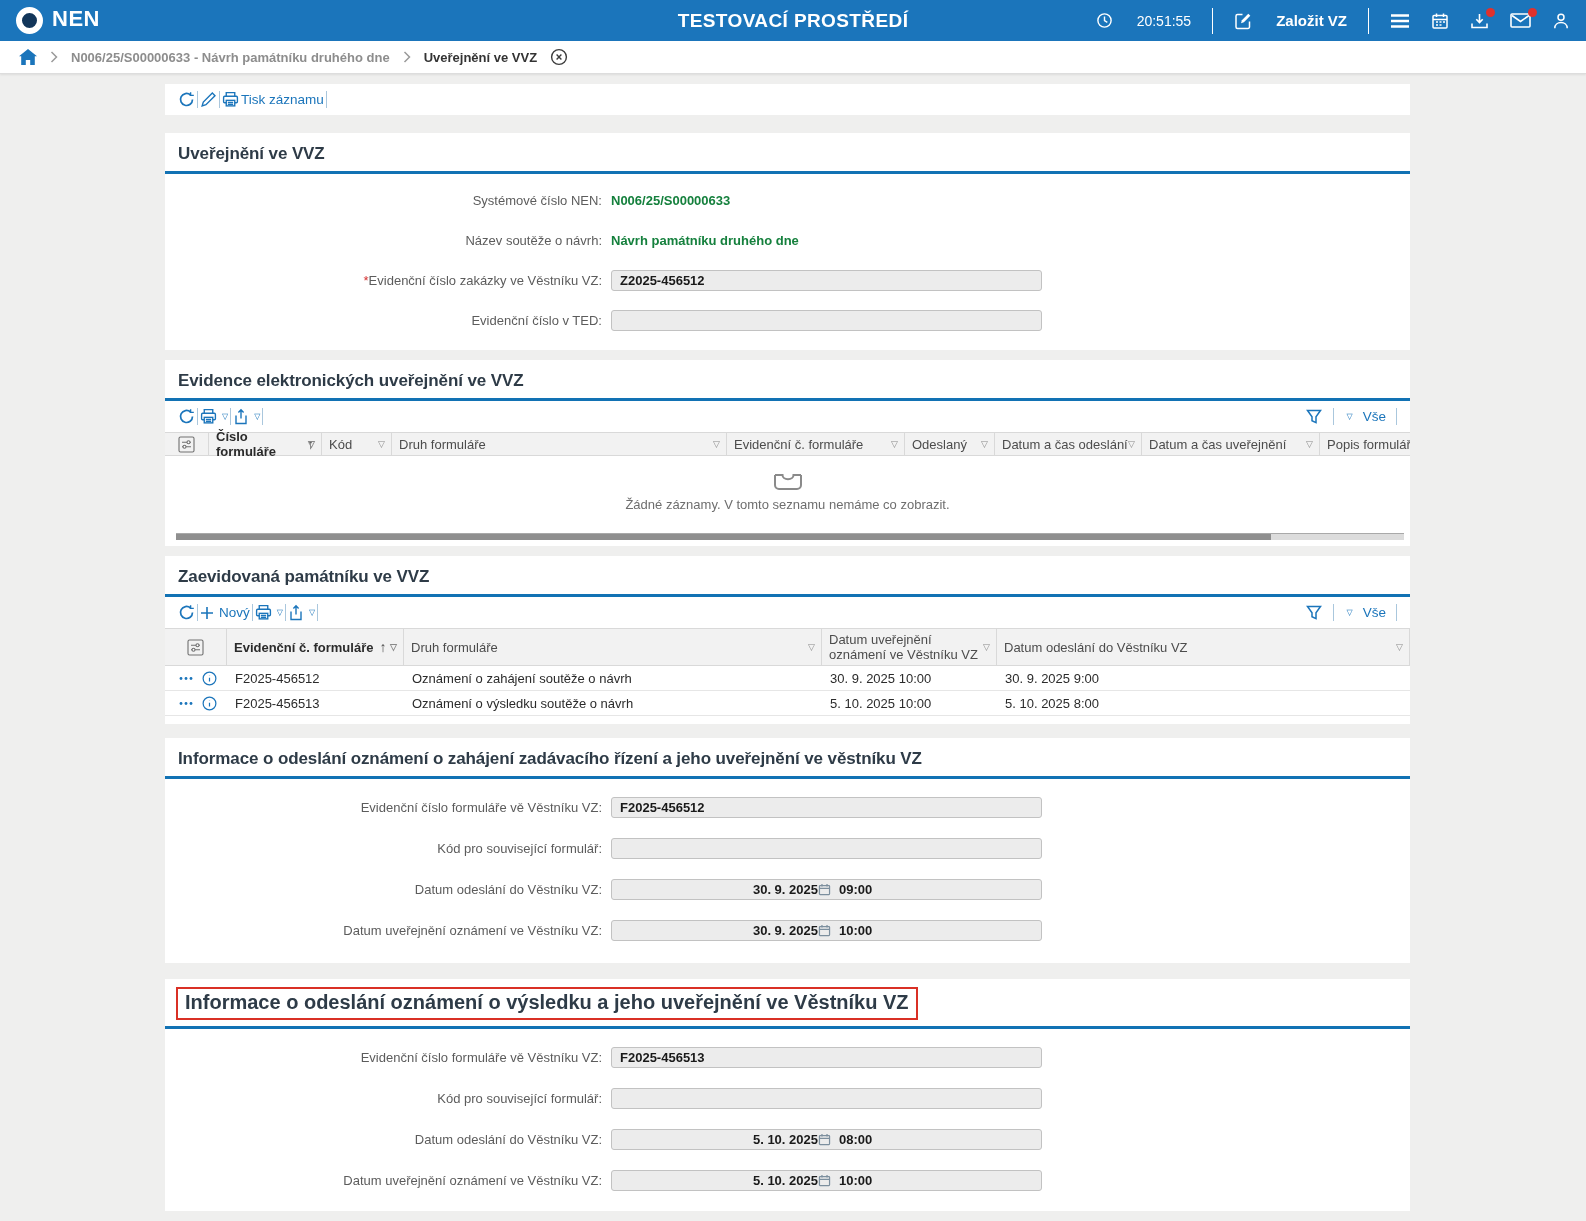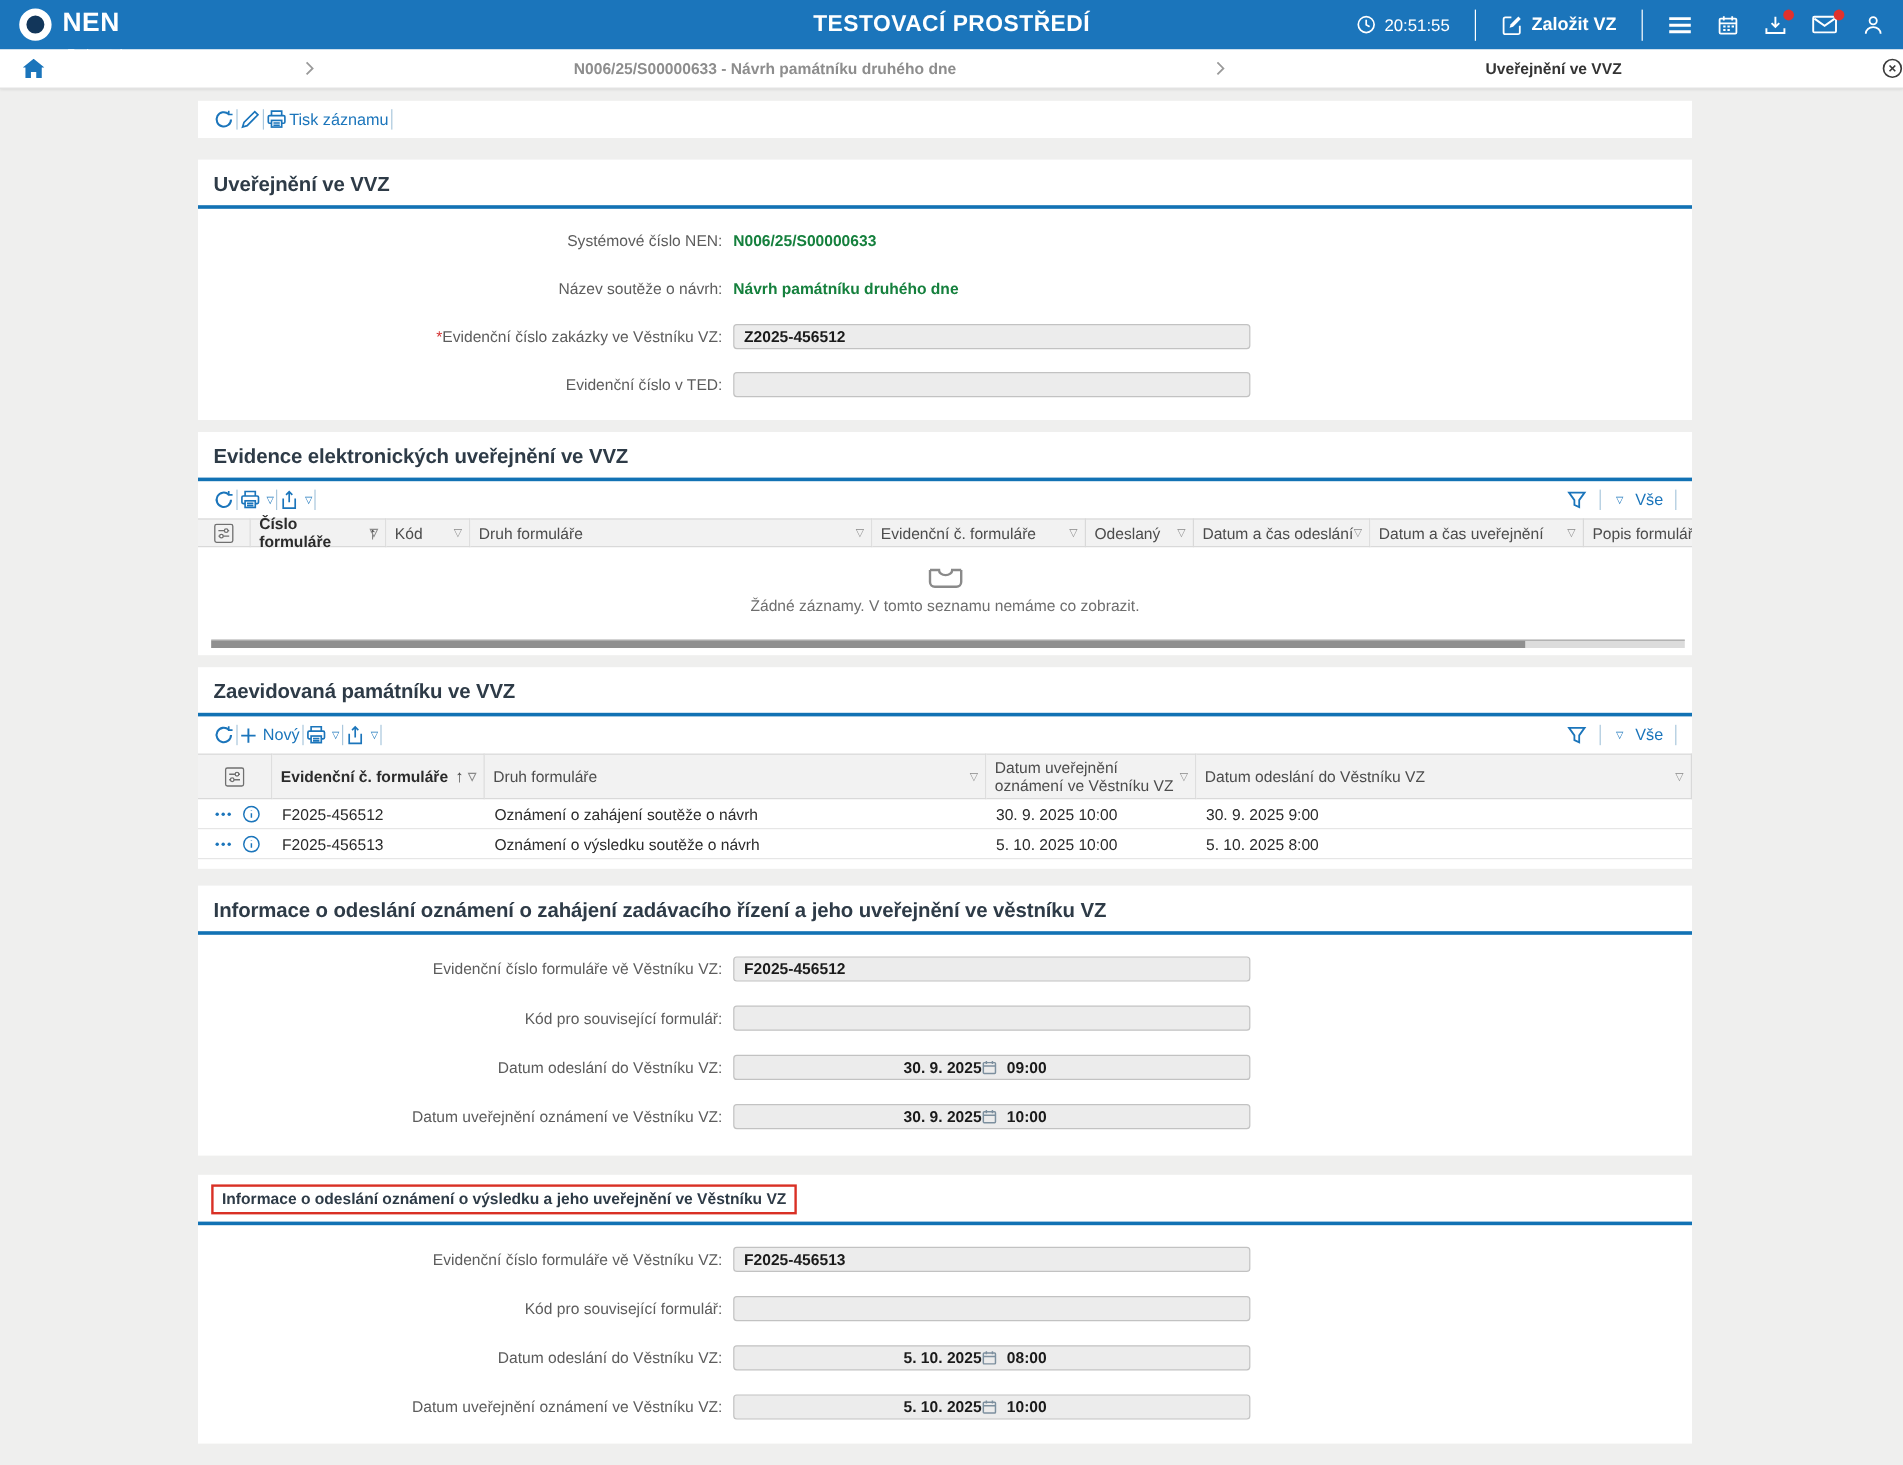--- a/index.html
+++ b/index.html
@@ -7,30 +7,30 @@
     font-family:"Liberation Sans", sans-serif; font-size:13px; color:#3c3c3c; }
 
   
   .hdr { height:41px; background:#1b75bb; display:flex; align-items:center; padding:0 16px; color:#fff; position:relative; }
   .brand { display:flex; align-items:center; gap:9px; }
   .logo-ring { width:27px; height:27px; border-radius:50%; border:6px solid #fff; background:#12365a; }
   .brand-txt { font-size:22px; font-weight:bold; letter-spacing:.5px; line-height:20px; position:relative; top:-2px; }
   .brand-sub { font-size:10.5px; font-weight:normal; letter-spacing:0; position:absolute; left:56px; bottom:-10px; }
   .env-title { position:absolute; left:50%; transform:translateX(-50%); font-size:19px; font-weight:bold; letter-spacing:.4px; }
   .hdr-right { margin-left:auto; display:flex; align-items:center; gap:21px; }
-  .hdr-item { display:flex; align-items:center; gap:7px; color:#fff; cursor:pointer; }
+  .hdr-item { display:flex; align-items:center; gap:24px; color:#fff; cursor:pointer; }
   .hdr-time { font-size:14px; }
   .hdr-create { font-size:15px; font-weight:bold; }
   .hdr-sep { width:1px; height:26px; background:#fff; }
   .badge-wrap { position:relative; display:flex; }
   .badge { position:absolute; top:-4px; right:-6px; width:9px; height:9px; border-radius:50%; background:#e0312d; }
 
   
   .bc { height:33px; background:#fff; display:flex; align-items:center; gap:13px; padding-left:19px;
-        border-bottom:1px solid #ddd; box-shadow:0 1px 2px rgba(0,0,0,.08);justify-content:space-between; }
+        border-bottom:1px solid #ddd; box-shadow:0 1px 2px rgba(0,0,0,.08); }
   .bc-trail { font-weight:bold; color:#8d8d8d; }
   .bc-cur { font-weight:bold; color:#333; }
 
   
   .card { margin-left:165px; width:1245px; background:#fff; overflow:hidden; }
   .sec-title { font-size:17px; font-weight:bold; color:#2e3b47; padding:11px 13px 7px; letter-spacing:-0.1px; }
   .sec-underline { height:3px; background:#1272b4; }
 
   
   .tb { height:31px; display:flex; align-items:center; gap:2px; padding:0 13px; color:#1b75bb; }
@@ -72,21 +72,21 @@
 
   
   .empty { height:73px; display:flex; flex-direction:column; align-items:center; justify-content:center; gap:5px; color:#6e6e6e; }
 
   
   .hscroll { height:7px; background:#dcdcdc; border-top:1px solid #a9a9a9; margin:4px 0 6px 11px; width:1228px; }
   .hthumb { height:100%; width:1095px; background:#8f8f8f; cursor:pointer; }
 
   
   .title-red { display:inline-block; border:2px solid #d93025; padding:2px 7px 4px; margin:8px 0 6px 11px;
-               font-size:13px; font-weight:bold; color:#2e3b47; }
+               font-size:20px; font-weight:bold; color:#2e3b47; }
 
   .gap10 { height:10px; } .gap14 { height:14px; } .gap16 { height:16px; } .gap18 { height:18px; }
 </style>
 </head>
 <body>
 
 <div class="hdr">
   <div class="brand">
     <div class="logo-ring"></div>
     <div class="brand-txt">NEN</div>

